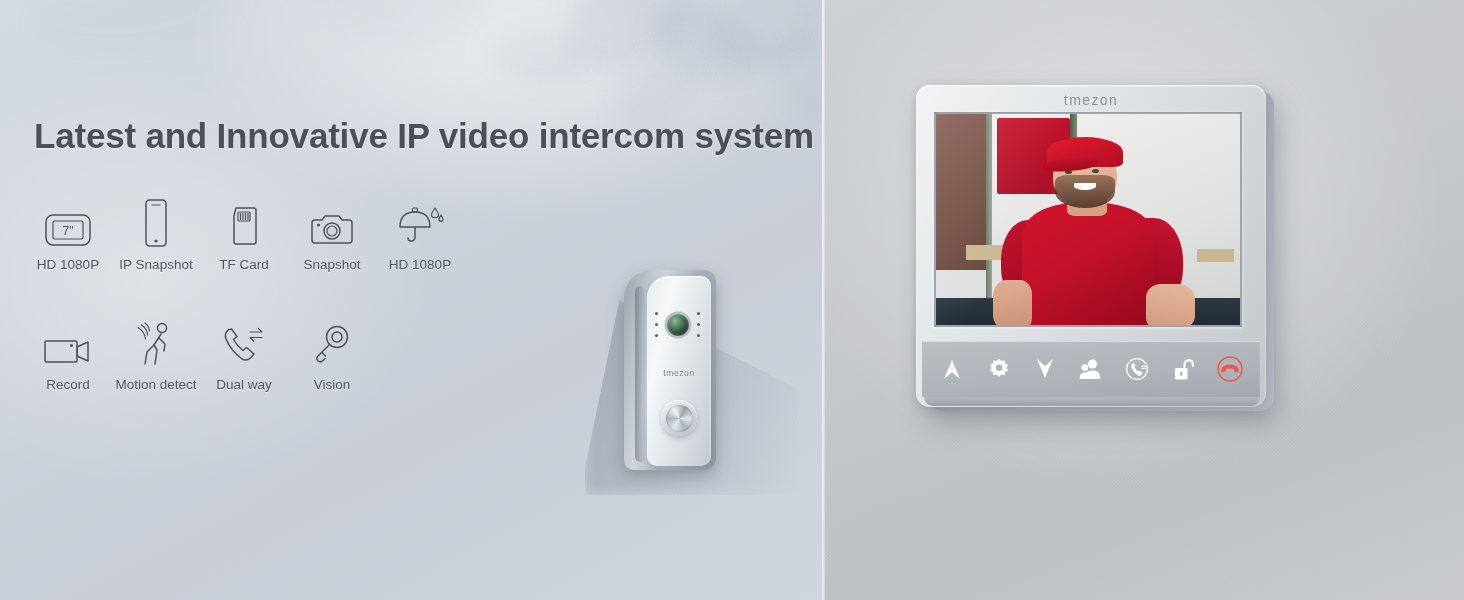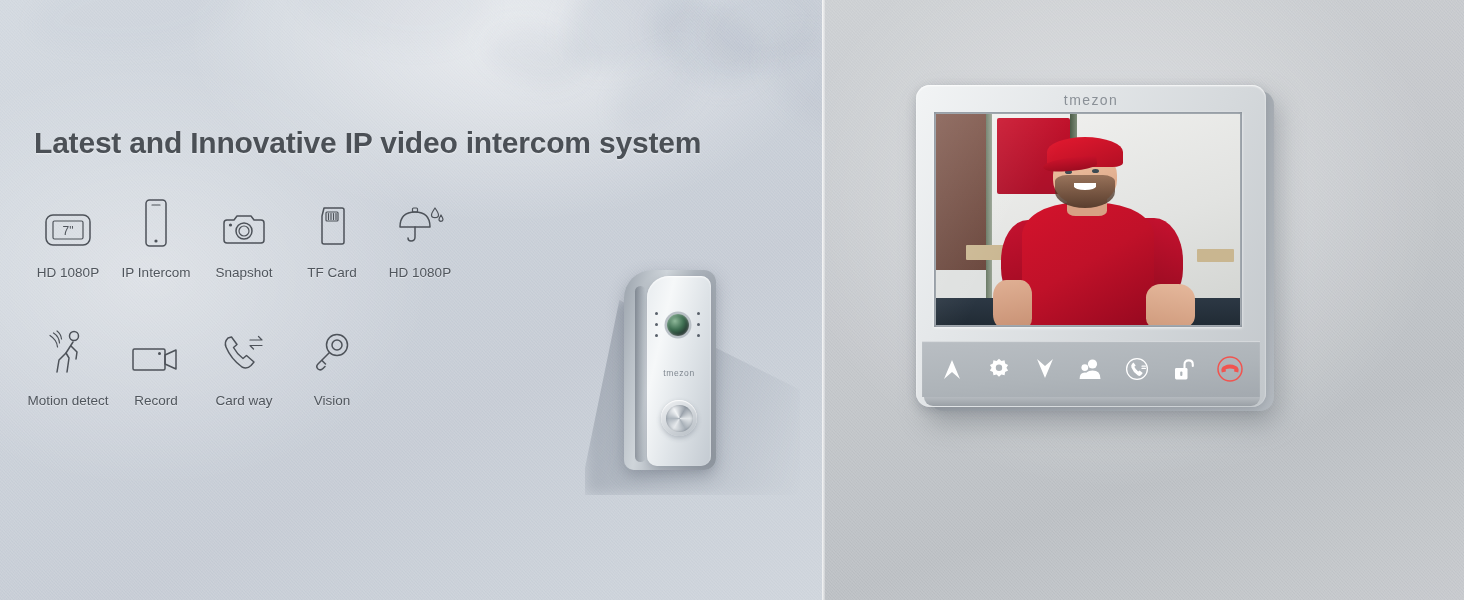--- a/index.html
+++ b/index.html
@@ -33,36 +33,36 @@
   
   .grain {
     position:absolute; inset:0; opacity:.5; mix-blend-mode:overlay;
     background-image:
       repeating-linear-gradient(41deg, rgba(255,255,255,.10) 0 1px, rgba(0,0,0,.05) 1px 2px),
       repeating-linear-gradient(121deg, rgba(255,255,255,.08) 0 1px, rgba(0,0,0,.04) 1px 2px);
     background-size:3px 3px, 4px 4px;
   }
 
   .headline {
-    position:absolute; left:34px; top:126px;
-    font-size:30px; font-weight:700; color:#4b5056; letter-spacing:-.2px;
+    position:absolute; left:34px; top:116px;
+    font-size:35px; font-weight:700; color:#4b5056; letter-spacing:-.2px;
     white-space:nowrap; text-shadow:0 1px 2px rgba(255,255,255,.55);
   }
 
   .feature-grid { position:absolute; left:24px; top:196px; width:480px; }
   .feature-row { display:flex; }
   .feature-row.r2 { margin-top:44px; }
   .feature {
     display:flex; flex-direction:column; align-items:center;
     width:88px; flex:0 0 88px;
   }
   .feature .ico { height:52px; display:flex; align-items:flex-end; justify-content:center; }
   .feature .ico svg { display:block; }
   .feature .cap {
-    margin-top:17px; font-size:13.5px; color:#50565d; white-space:nowrap;
+    margin-top:9px; font-size:13.5px; color:#50565d; white-space:nowrap;
     text-shadow:0 1px 1px rgba(255,255,255,.5);
   }
   .stroke { fill:none; stroke:#4d5259; stroke-width:1.5; stroke-linecap:round; stroke-linejoin:round; }
   .stroke-t { fill:none; stroke:#4d5259; stroke-width:1.2; stroke-linecap:round; stroke-linejoin:round; }
 
   
   .door-shadow {
     position:absolute; left:585px; top:300px; width:215px; height:195px;
     background:linear-gradient(105deg, rgba(108,118,132,.40), rgba(120,130,145,.12) 72%, rgba(120,130,145,0));
     filter:blur(7px);
@@ -252,101 +252,101 @@
         </div>
 
         <div class="feature">
           <span class="ico">
             <svg width="30" height="50" viewBox="0 0 30 50">
               <rect class="stroke" x="5" y="2" width="20" height="46" rx="3.5"></rect>
               <line class="stroke-t" x1="11" y1="7" x2="19" y2="7"></line>
               <circle cx="15" cy="43" r="1.6" fill="#4d5259"></circle>
             </svg>
           </span>
-          <span class="cap">IP Intercom</span>
-        </div>
-
-        <div class="feature">
-          <span class="ico">
-            <svg width="48" height="36" viewBox="0 0 48 36">
-              <path class="stroke" d="M4 11 Q4 8 7 8 H14 L17 4 H31 L34 8 H41 Q44 8 44 11 V28 Q44 31 41 31 H7 Q4 31 4 28 Z"></path>
-              <circle class="stroke" cx="24" cy="19" r="8"></circle>
-              <circle class="stroke-t" cx="24" cy="19" r="5"></circle>
-              <circle cx="10.5" cy="13" r="1.6" fill="#4d5259"></circle>
-            </svg>
-          </span>
-          <span class="cap">Snapshot</span>
+          <span class="cap">IP Snapshot</span>
         </div>
 
         <div class="feature">
           <span class="ico">
             <svg width="32" height="42" viewBox="0 0 32 42">
               <path class="stroke" d="M8 2 H26 Q28 2 28 4 V36 Q28 38 26 38 H8 Q6 38 6 36 V10 Z"></path>
               <rect class="stroke-t" x="10" y="6" width="12" height="9" rx="1"></rect>
               <line class="stroke-t" x1="12.5" y1="7.5" x2="12.5" y2="13.5"></line>
               <line class="stroke-t" x1="15" y1="7.5" x2="15" y2="13.5"></line>
               <line class="stroke-t" x1="17.5" y1="7.5" x2="17.5" y2="13.5"></line>
               <line class="stroke-t" x1="20" y1="7.5" x2="20" y2="13.5"></line>
             </svg>
           </span>
           <span class="cap">TF Card</span>
         </div>
 
         <div class="feature">
           <span class="ico">
+            <svg width="48" height="36" viewBox="0 0 48 36">
+              <path class="stroke" d="M4 11 Q4 8 7 8 H14 L17 4 H31 L34 8 H41 Q44 8 44 11 V28 Q44 31 41 31 H7 Q4 31 4 28 Z"></path>
+              <circle class="stroke" cx="24" cy="19" r="8"></circle>
+              <circle class="stroke-t" cx="24" cy="19" r="5"></circle>
+              <circle cx="10.5" cy="13" r="1.6" fill="#4d5259"></circle>
+            </svg>
+          </span>
+          <span class="cap">Snapshot</span>
+        </div>
+
+        <div class="feature">
+          <span class="ico">
             <svg width="48" height="44" viewBox="0 0 48 44">
               <path class="stroke" d="M4 23 Q4 8 19 8 Q34 8 34 23 Z"></path>
               <rect class="stroke-t" x="16.5" y="4" width="5" height="4" rx="1"></rect>
               <path class="stroke" d="M19 23 V33 Q19 37 15 37 Q12 37 12 34"></path>
               <path class="stroke-t" d="M39 4 Q42.5 9 42.5 11 Q42.5 13.6 39 13.6 Q35.5 13.6 35.5 11 Q35.5 9 39 4 Z"></path>
               <path class="stroke-t" d="M45 11 Q47 14.3 47 15.6 Q47 17.3 45 17.3 Q43 17.3 43 15.6 Q43 14.3 45 11 Z"></path>
             </svg>
           </span>
           <span class="cap">HD 1080P</span>
         </div>
       </div>
 
       <div class="feature-row r2">
+
+        <div class="feature">
+          <span class="ico">
+            <svg width="52" height="34" viewBox="0 0 52 34">
+              <rect class="stroke" x="3" y="7" width="32" height="21" rx="1.5"></rect>
+              <path class="stroke" d="M35 13 L46 8 V27 L35 22 Z"></path>
+              <circle cx="29.5" cy="11.5" r="1.5" fill="#4d5259"></circle>
+            </svg>
+          </span>
+          <span class="cap">Record</span>
+        </div>
 
         <div class="feature">
           <span class="ico">
             <svg width="44" height="48" viewBox="0 0 44 48">
               <circle class="stroke" cx="28" cy="8" r="4.5"></circle>
               <path class="stroke" d="M27 14 L20 25 L23 30 L21 44"></path>
               <path class="stroke" d="M20 25 L13 32 L11 44"></path>
               <path class="stroke" d="M25 18 L31 24 L30 31"></path>
               <path class="stroke-t" d="M11 3 Q15 6 15.5 11"></path>
               <path class="stroke-t" d="M7.5 5 Q13 8.5 13.5 15"></path>
               <path class="stroke-t" d="M4 7.5 Q11 12 11.5 19"></path>
             </svg>
           </span>
           <span class="cap">Motion detect</span>
         </div>
 
-        <div class="feature">
-          <span class="ico">
-            <svg width="52" height="34" viewBox="0 0 52 34">
-              <rect class="stroke" x="3" y="7" width="32" height="21" rx="1.5"></rect>
-              <path class="stroke" d="M35 13 L46 8 V27 L35 22 Z"></path>
-              <circle cx="29.5" cy="11.5" r="1.5" fill="#4d5259"></circle>
-            </svg>
-          </span>
-          <span class="cap">Record</span>
-        </div>
-
 
         <div class="feature">
           <span class="ico">
             <svg width="48" height="44" viewBox="0 0 48 44">
               <path class="stroke" d="M8 6 Q4 10 6 15 Q11 27 22 35 Q27 37.5 31 33.5 L34 30 L26.5 23.5 L23 26.5 Q17 22 13.5 15.5 L17 12.5 L11.5 5 Z"></path>
               <path class="stroke-t" d="M30 8 H42 L38.5 4.5"></path>
               <path class="stroke-t" d="M42 13.5 H30 L33.5 17"></path>
             </svg>
           </span>
-          <span class="cap">Card way</span>
+          <span class="cap">Dual way</span>
         </div>
 
         <div class="feature">
           <span class="ico">
             <svg width="42" height="44" viewBox="0 0 42 44">
               <circle class="stroke" cx="26" cy="13" r="10.5"></circle>
               <circle class="stroke" cx="26" cy="13" r="5"></circle>
               <path class="stroke" d="M18.5 20.5 L7 32 Q4.5 34.5 7 37 Q9.5 39 12 36.5 L14 34.5"></path>
               <line class="stroke" x1="11" y1="28.5" x2="14.5" y2="32"></line>
             </svg>

